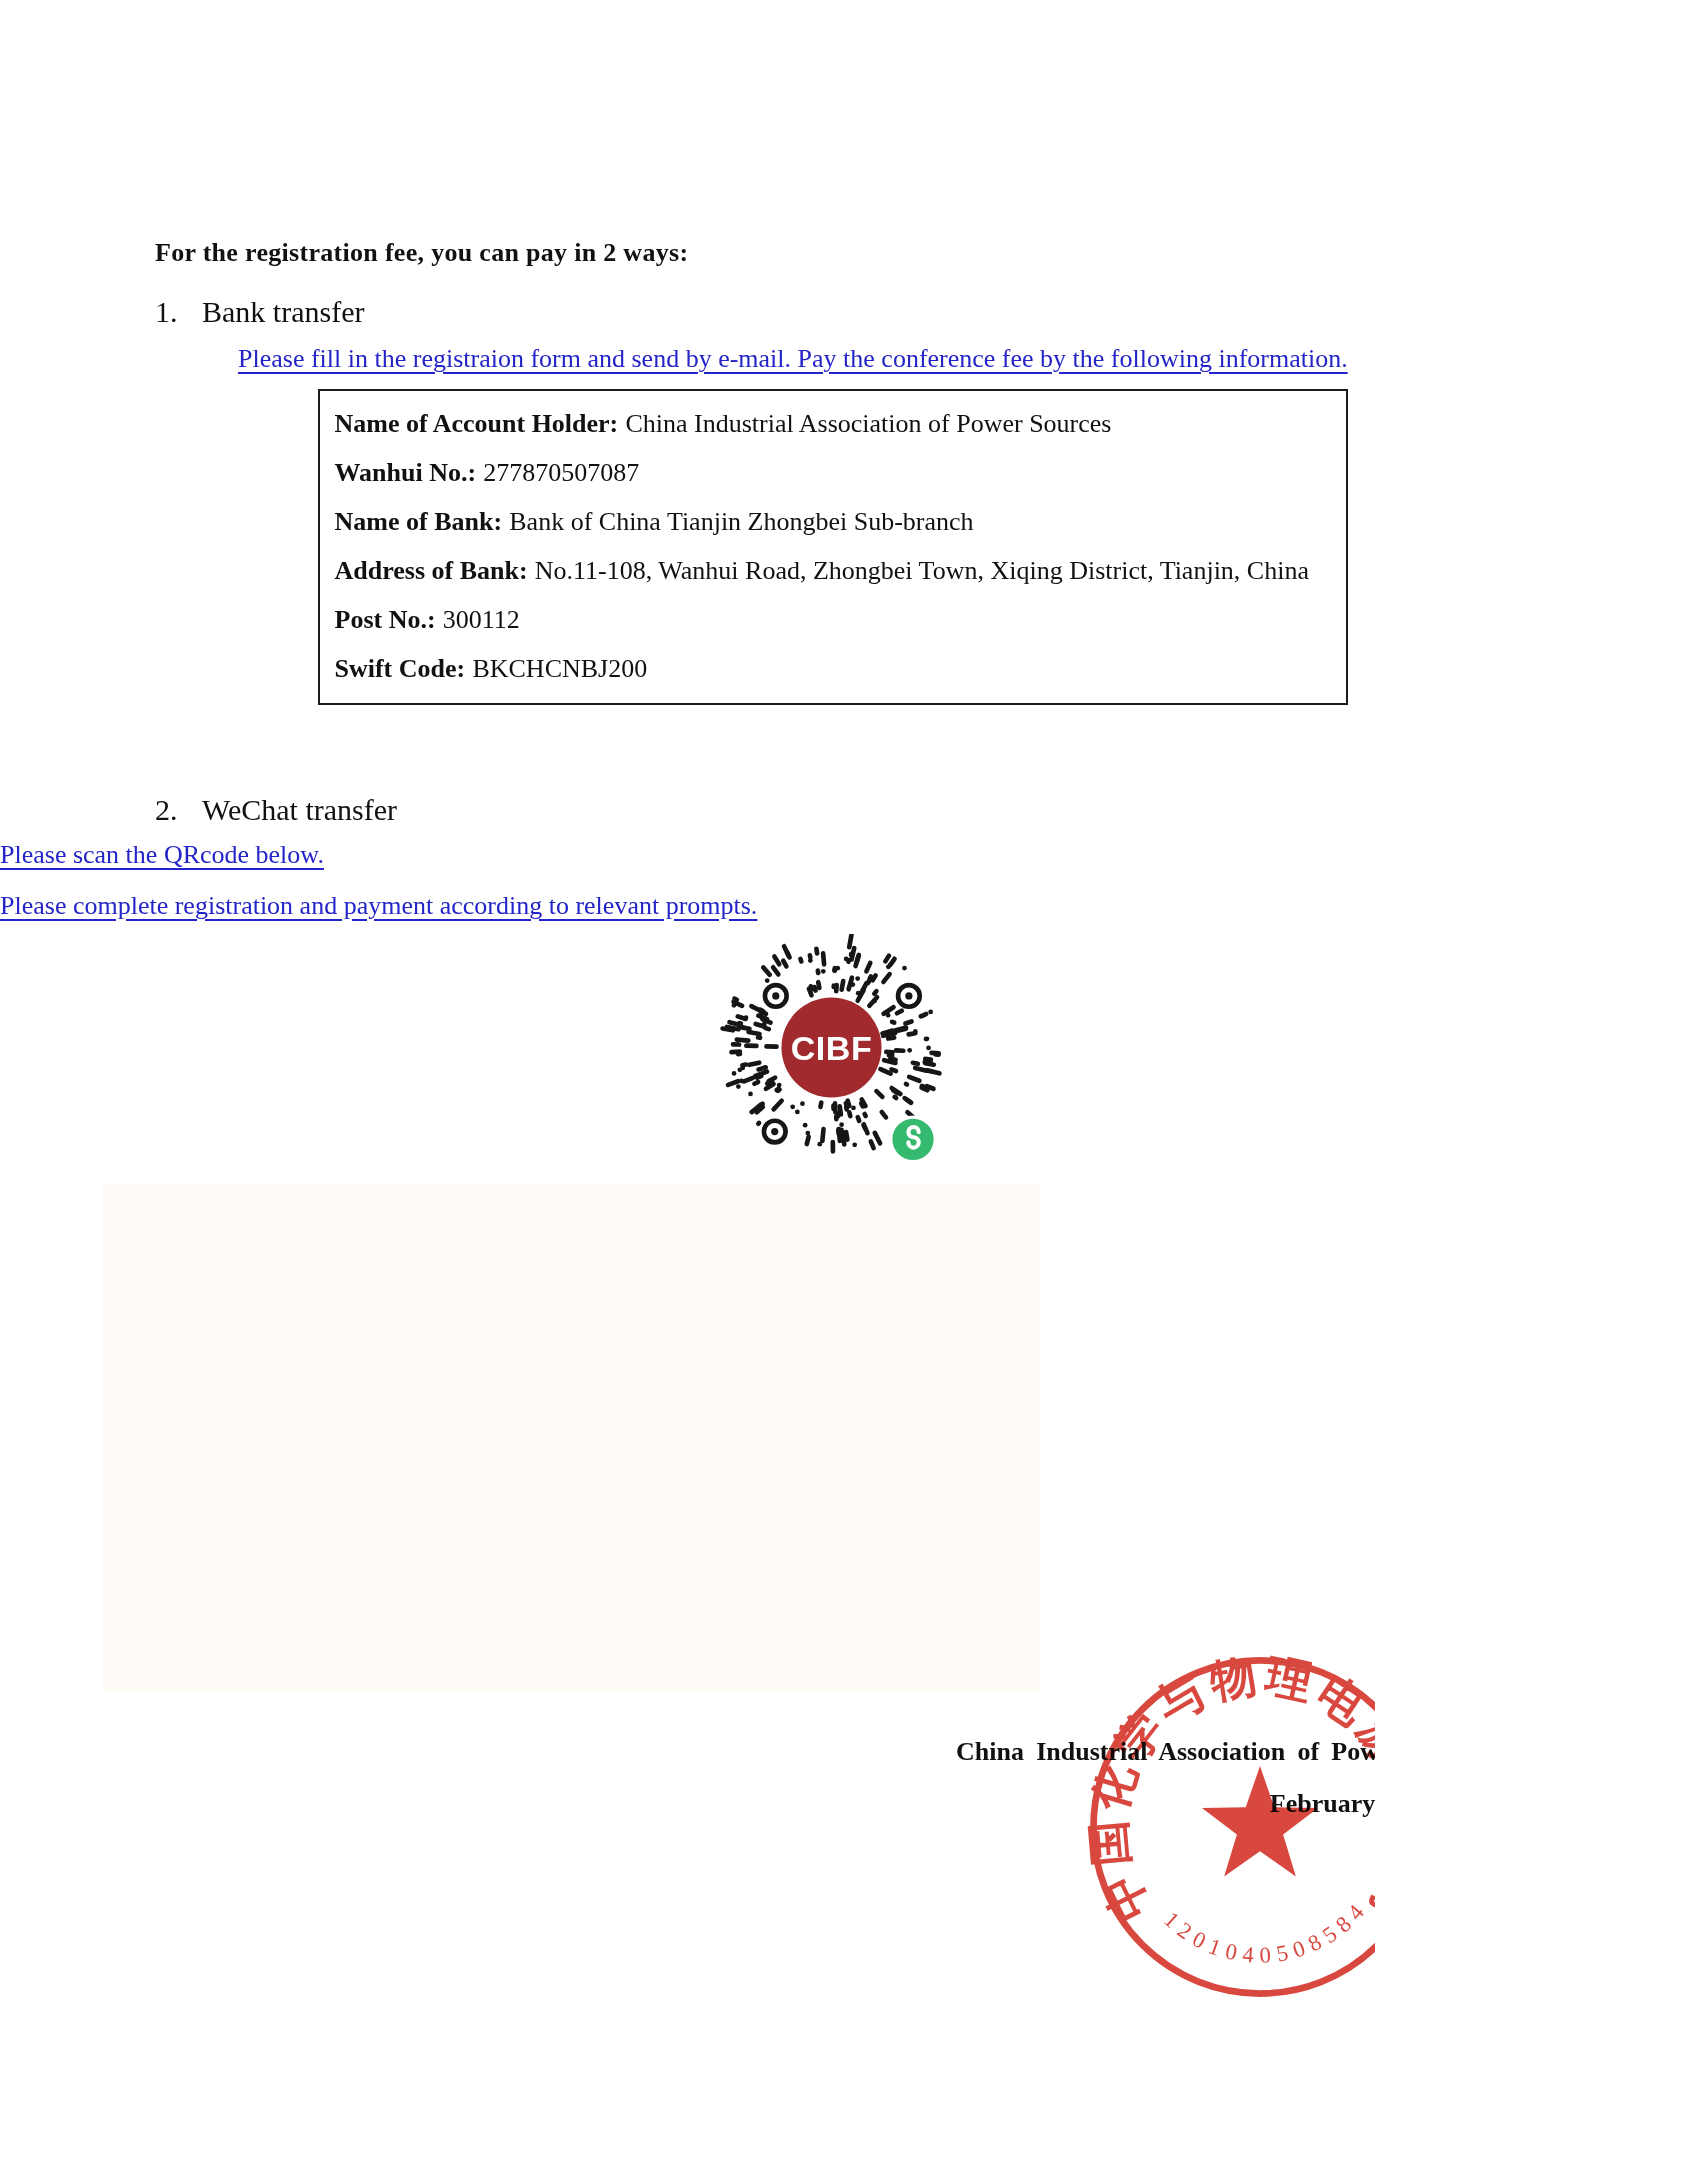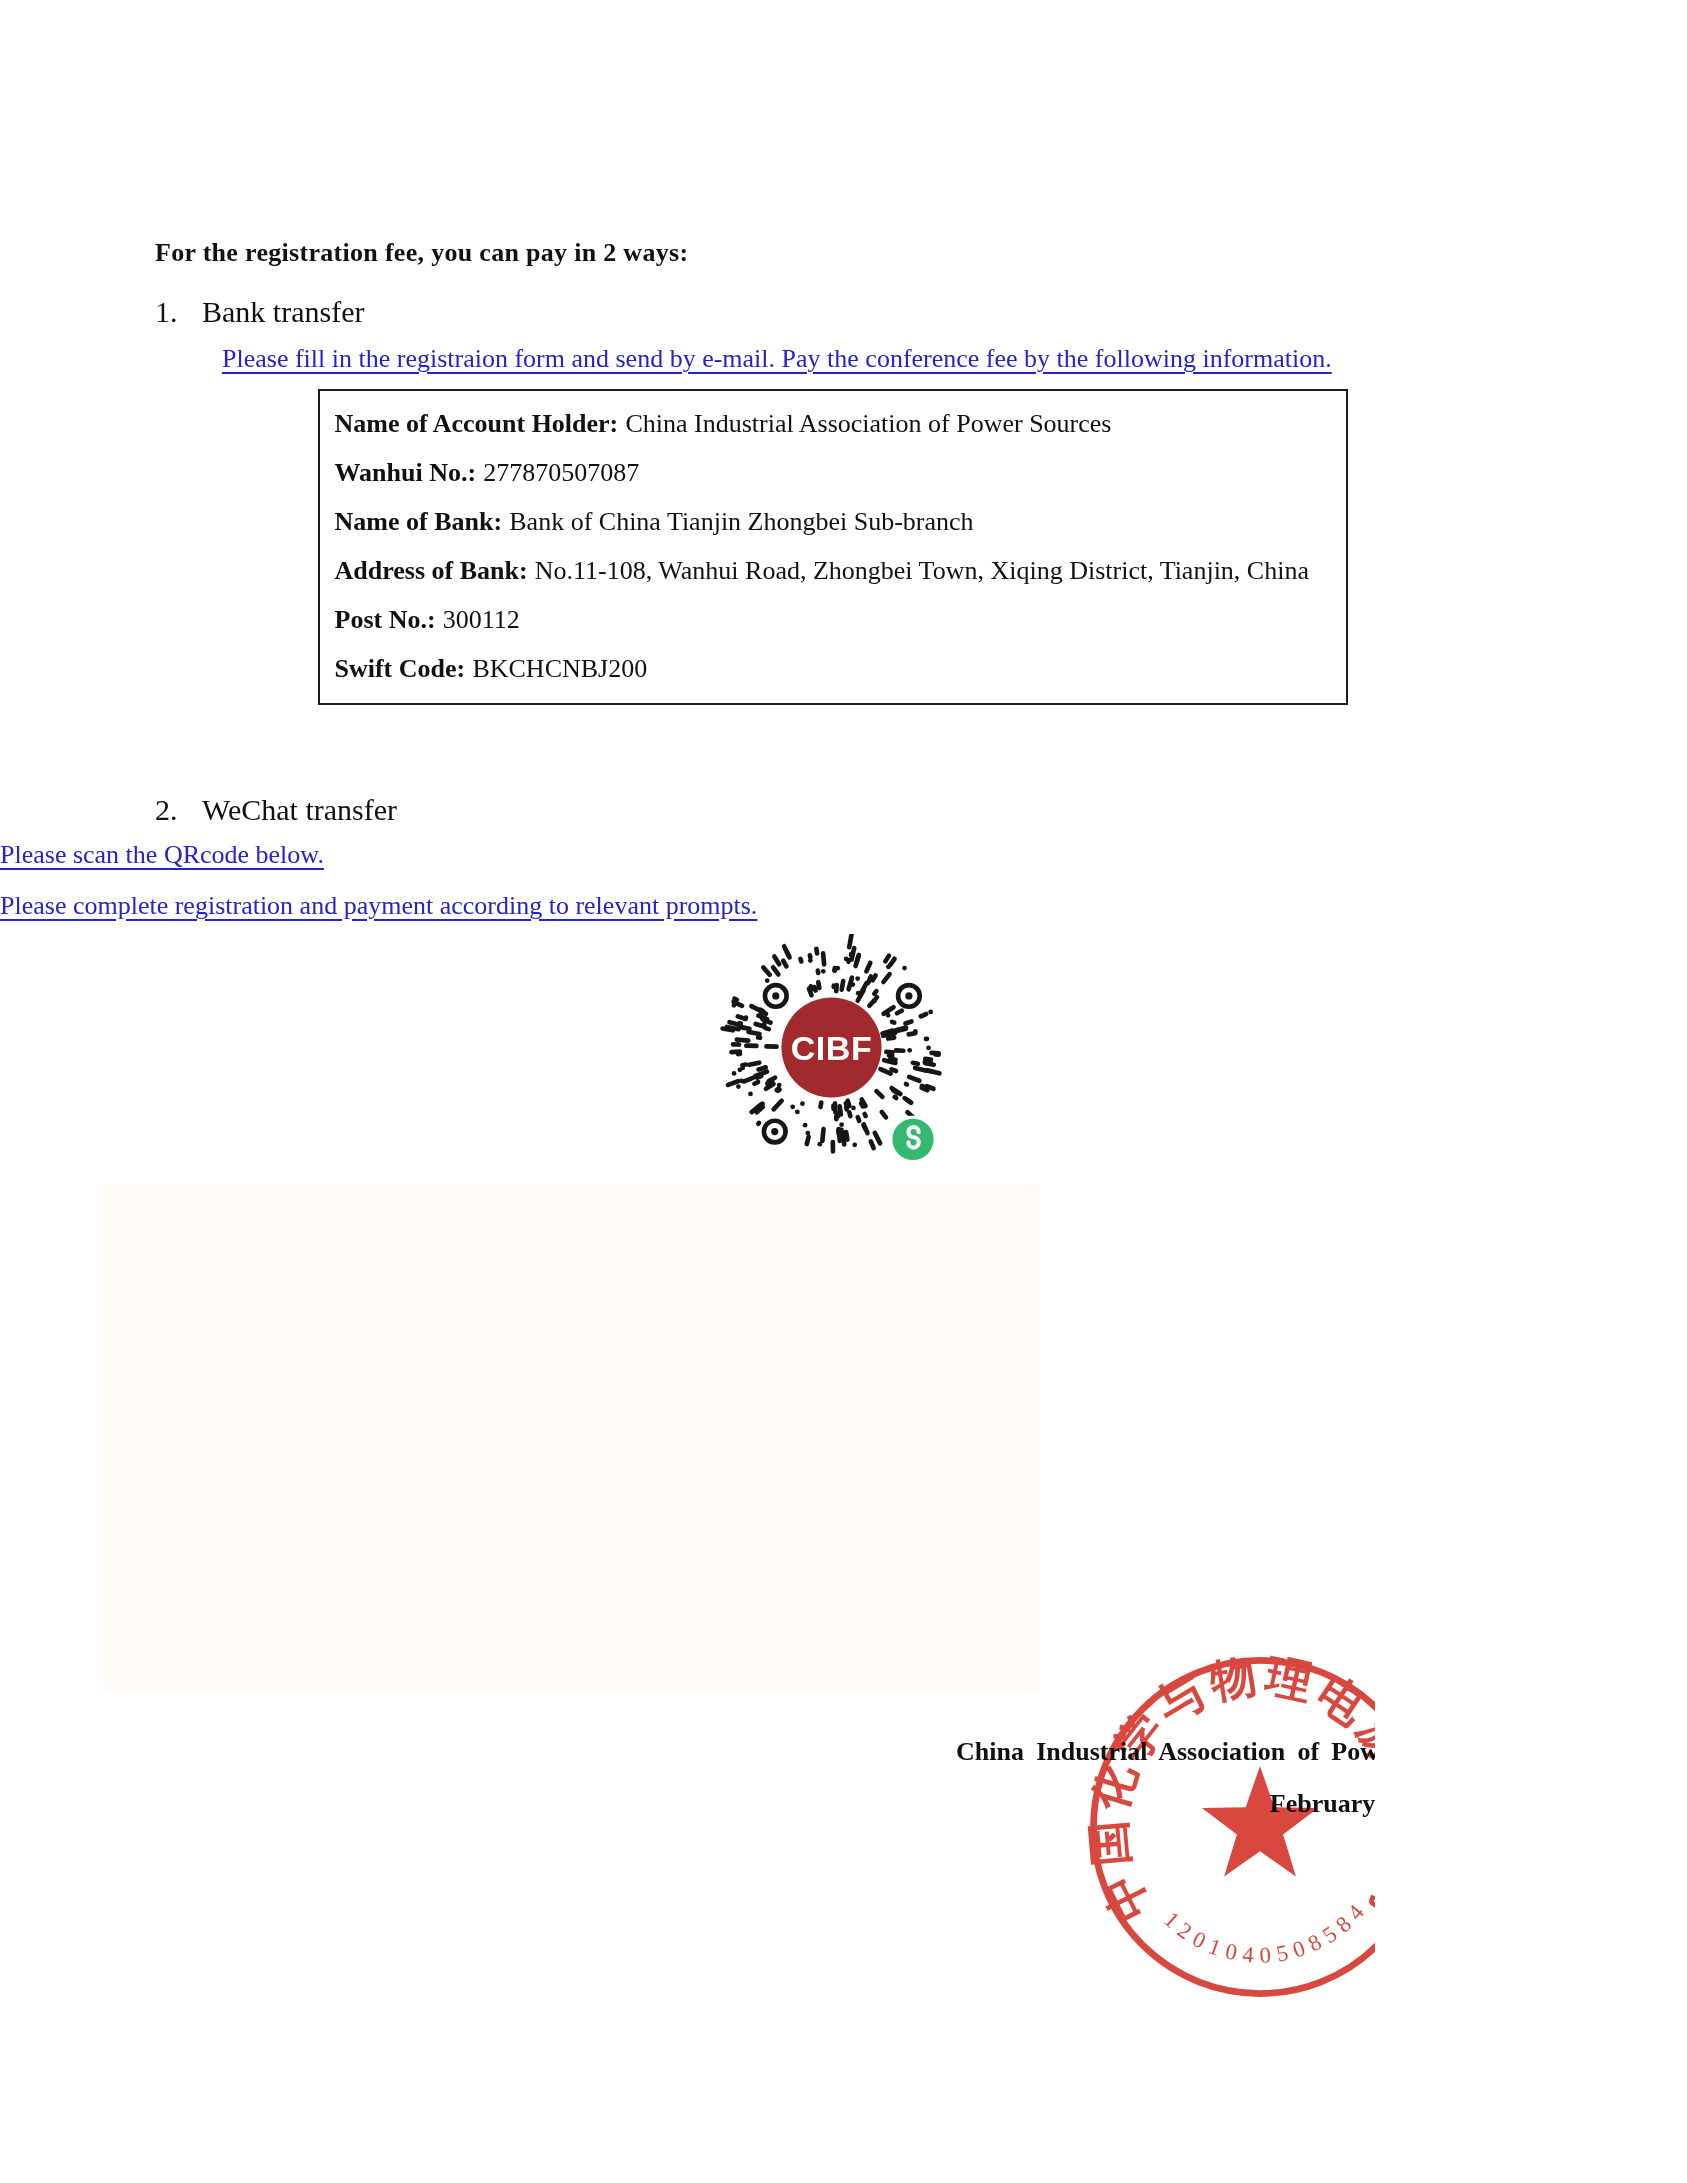--- a/index.html
+++ b/index.html
@@ -25,21 +25,21 @@
   .li-1 { top: 295px; }
   .li-2 { top: 793px; }
 
   .link {
     color: var(--link-blue);
     text-decoration: underline;
     text-decoration-thickness: 1.6px;
     text-underline-offset: 4.7px;
     cursor: pointer;
   }
-  .bank-link { left: 222px; top: 344px; }
+  .bank-link { left: 238px; top: 344px; }
 
   .center-line {
     left: 0; width: 1664px;
     text-align: left;
   }
   .clink-1 { top: 840px; }
   .clink-2 { top: 891px; }
 
   .bankbox {
     left: 318px; top: 389px;

